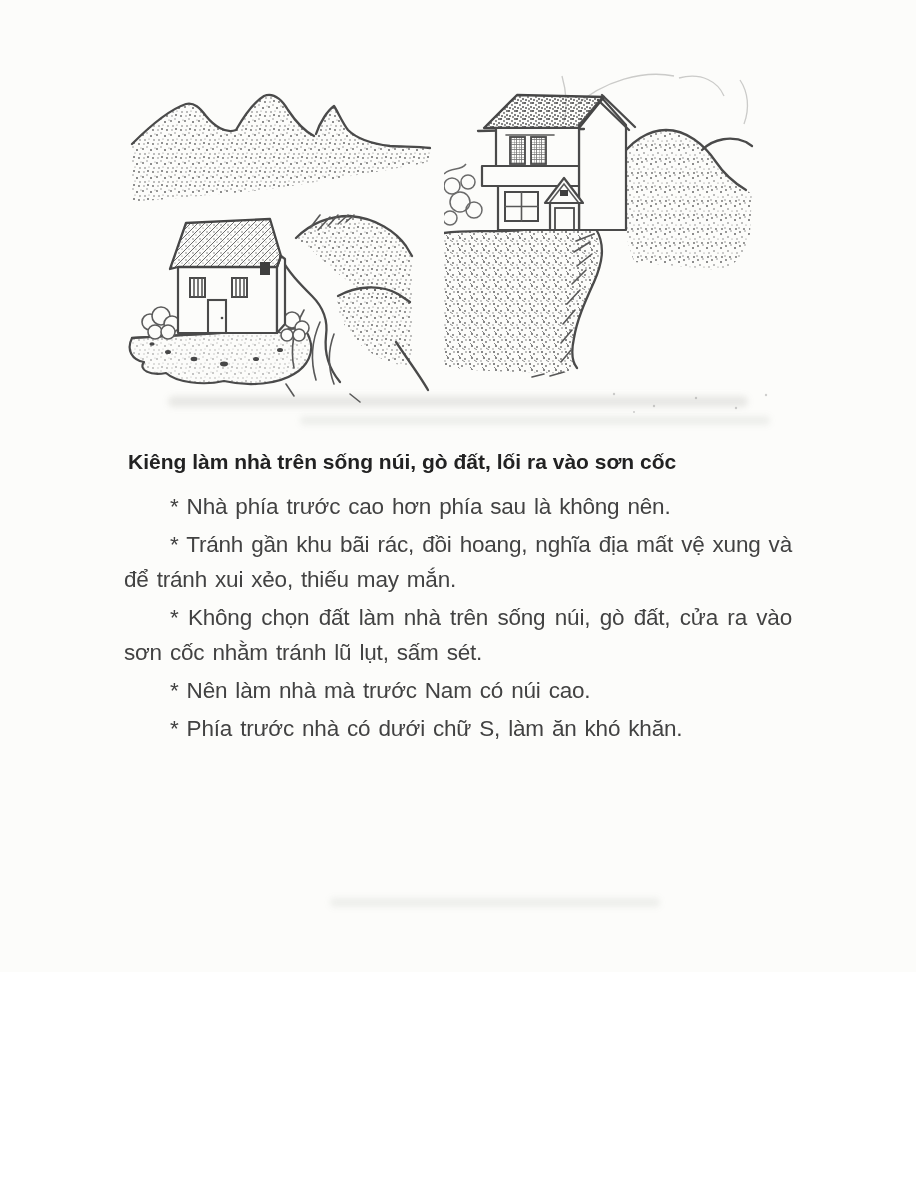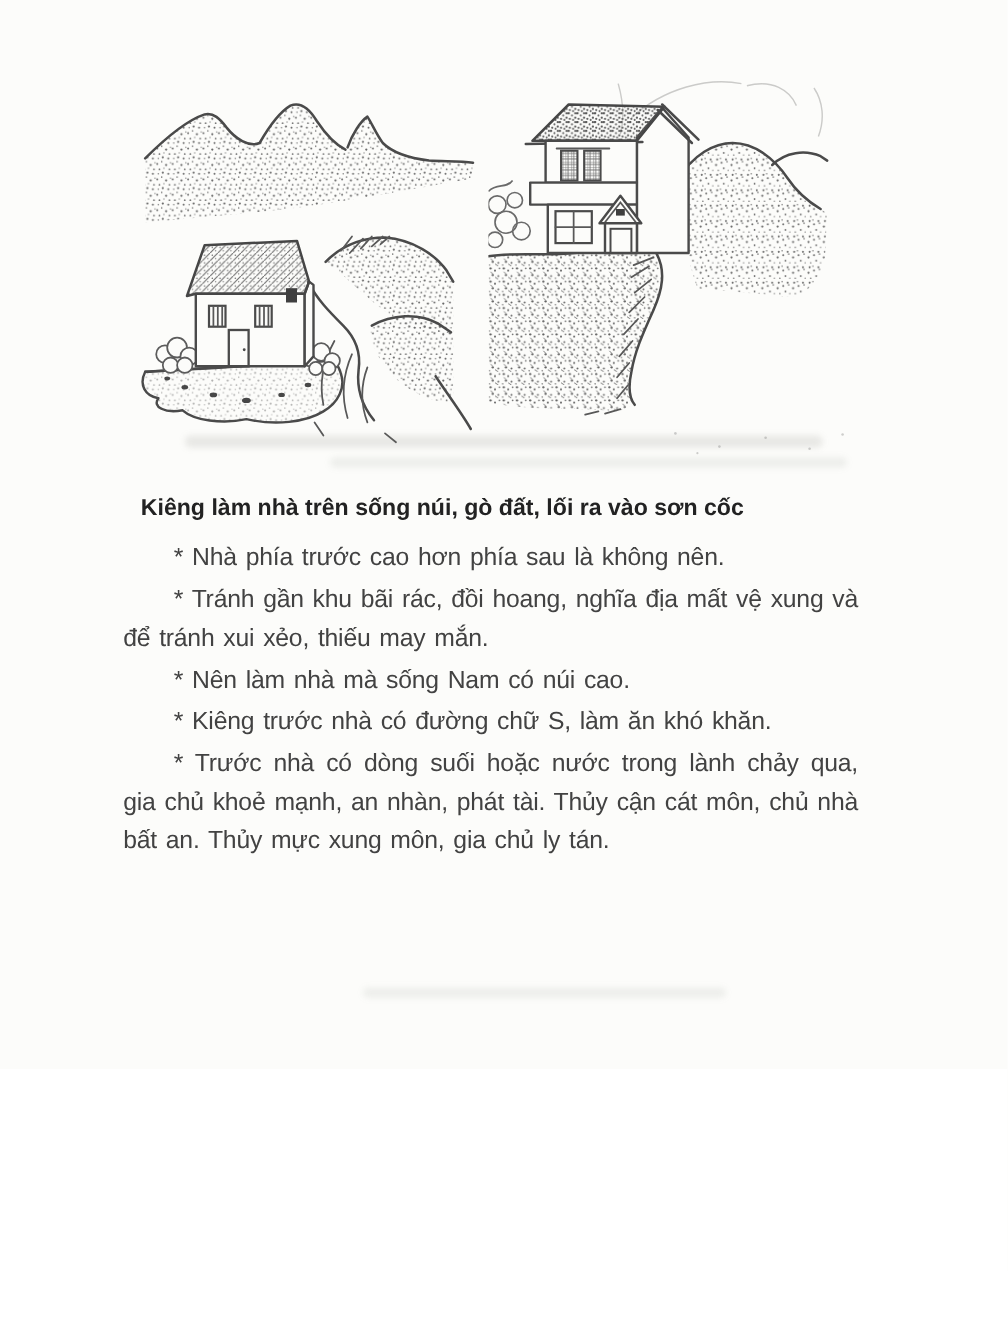--- a/index.html
+++ b/index.html
@@ -16,21 +16,21 @@
   .ill-right{position:absolute;left:318px;top:0px;}
   .smudge{position:absolute;filter:blur(3px);border-radius:6px;}
   .smudge.s1{left:168px;top:396px;width:580px;height:11px;background:rgba(110,115,108,.14);}
   .smudge.s2{left:300px;top:416px;width:470px;height:9px;background:rgba(110,115,108,.10);}
   .smudge.s3{left:330px;top:898px;width:330px;height:9px;background:rgba(110,115,108,.10);}
   .heading{
     position:absolute;left:128px;top:436px;width:680px;
     font-size:21px;font-weight:bold;color:#222;
     letter-spacing:0px;white-space:nowrap;
   }
-  .body-text{position:absolute;left:112px;top:489px;width:668px;}
+  .body-text{position:absolute;left:124px;top:489px;width:668px;}
   .body-text p{
     margin:0 0 3px 0;
     font-size:22.5px;line-height:35px;
     text-indent:46px;
     text-align:justify;
     letter-spacing:-0.2px;
     word-spacing:2px;
     color:#424242;
   }
   .page-number{
@@ -213,19 +213,19 @@
 
   <div class="smudge s1"></div>
   <div class="smudge s2"></div>
   <div class="smudge s3"></div>
 
   <h1 class="heading">Kiêng làm nhà trên sống núi, gò đất, lối ra vào sơn cốc</h1>
 
   <main class="body-text">
     <p>* Nhà phía trước cao hơn phía sau là không nên.</p>
     <p>* Tránh gần khu bãi rác, đồi hoang, nghĩa địa mất vệ xung và để tránh xui xẻo, thiếu may mắn.</p>
-    <p>* Nên làm nhà mà sống Nam có núi cao.</p>
-    <p>* Kiêng trước nhà có đường chữ S, làm ăn khó khăn.</p>
-    <p>* Trước nhà có dòng suối hoặc nước trong lành chảy qua, gia chủ khoẻ mạnh, an nhàn, phát tài. Thủy cận cát môn, chủ nhà bất an. Thủy mực xung môn, gia chủ ly tán.</p>
+    <p>* Không chọn đất làm nhà trên sống núi, gò đất, cửa ra vào sơn cốc nhằm tránh lũ lụt, sấm sét.</p>
+    <p>* Nên làm nhà mà trước Nam có núi cao.</p>
+    <p>* Phía trước nhà có dưới chữ S, làm ăn khó khăn.</p>
   </main>
 
   <div class="page-number">67</div>
 </div>
 
 </body></html>

